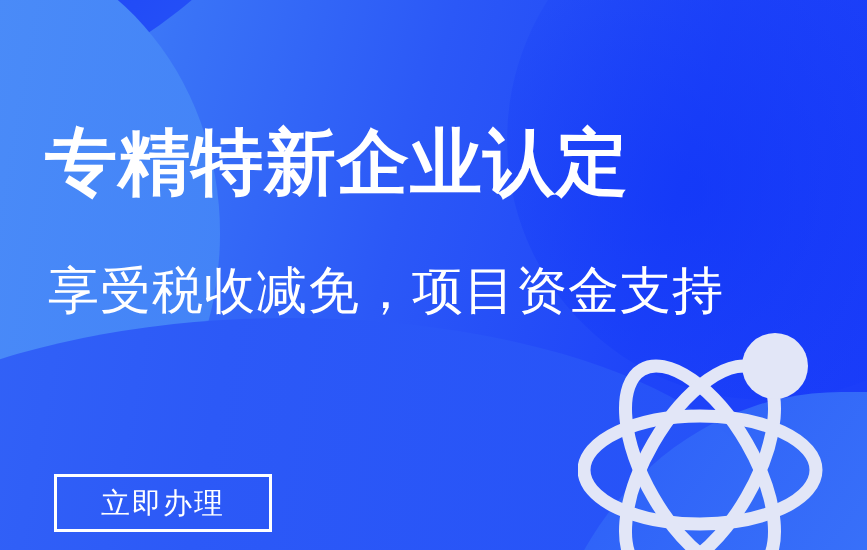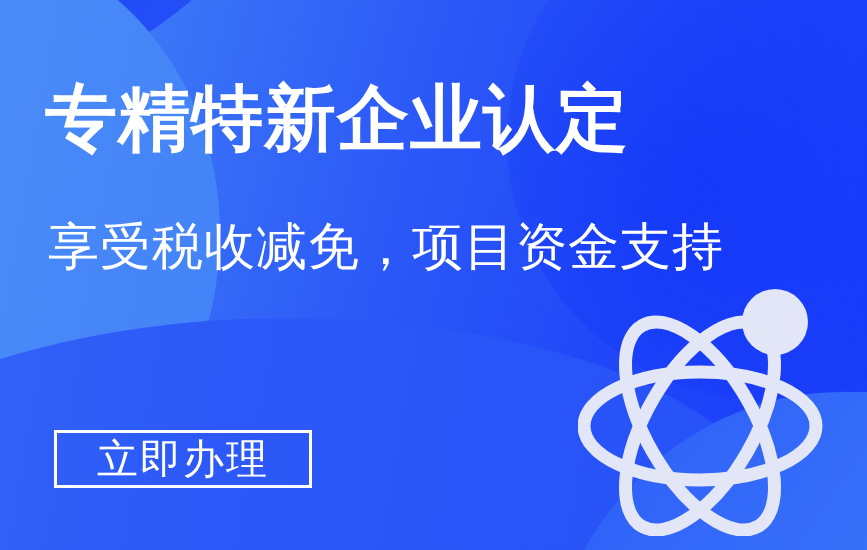--- a/index.html
+++ b/index.html
@@ -75,20 +75,21 @@
     width: 520px;
     height: 520px;
     background: radial-gradient(circle at 35% 60%, rgba(12,48,248,0.55) 0%, rgba(12,48,248,0) 70%);
     border-radius: 50%;
   }
 
   
   #content {
     position: absolute;
     inset: 0;
+    margin-top: 44px;
   }
   #headline {
     position: absolute;
     left: 45px;
     top: 82px;
     margin: 0;
     font-size: 72px;
     line-height: 1;
     font-weight: bold;
     color: #ffffff;
@@ -104,28 +105,28 @@
     line-height: 1.15;
     font-weight: normal;
     color: #ffffff;
     letter-spacing: 1px;
     white-space: nowrap;
   }
   #cta-button {
     position: absolute;
     left: 54px;
     top: 430px;
-    width: 258px;
+    width: 218px;
     height: 58px;
     box-sizing: border-box;
     border: 3px solid #ffffff;
     background: transparent;
     color: #ffffff;
     font-family: inherit;
-    font-size: 41px;
+    font-size: 29px;
     letter-spacing: 2px;
     line-height: 1;
     display: flex;
     align-items: center;
     justify-content: center;
     cursor: pointer;
     padding: 4px;
   }
 
   

